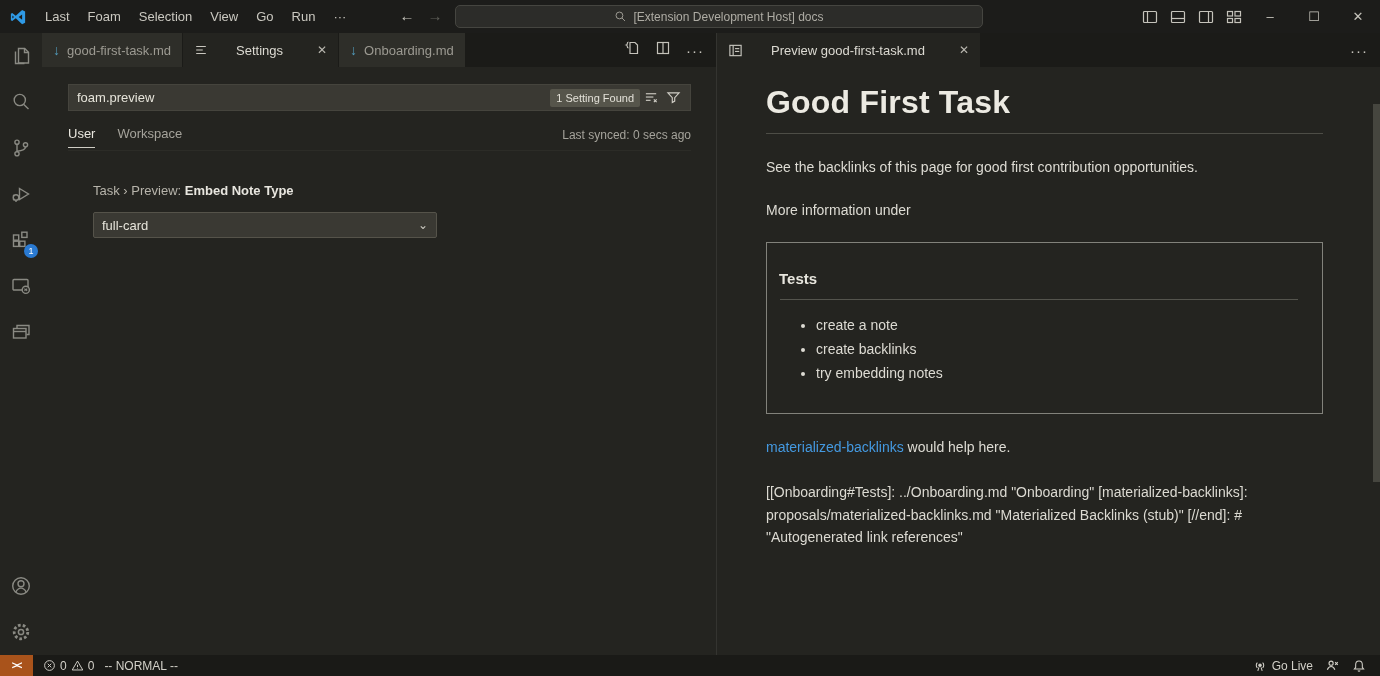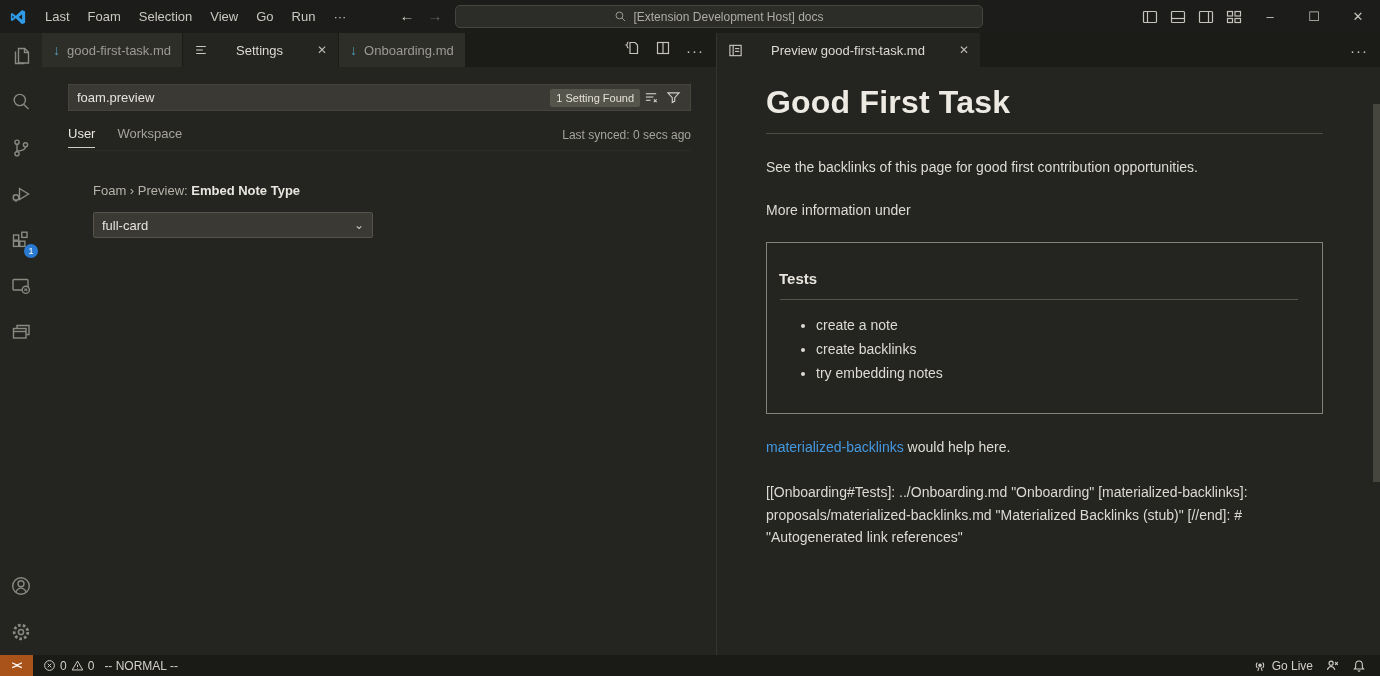--- a/index.html
+++ b/index.html
@@ -58,21 +58,21 @@
   .found-badge { background:#56554b; color:#e3e1d8; font-size:11px; padding:3px 6px; border-radius:2px; white-space:nowrap; }
   .search-btn { display:flex; align-items:center; justify-content:center; width:22px; height:22px; color:#d0cec6; }
   .scope-row { margin:10px 25px 0 26px; height:28px; display:flex; align-items:center; font-size:13px;
     border-bottom:1px solid #2c2c27; }
   .scope-tab { margin-right:22px; padding-bottom:6px; color:#a5a39b; }
   .scope-tab.active { color:#e8e6de; border-bottom:1px solid #cfcdc4; }
   .sync-note { margin-left:auto; color:#a5a39b; font-size:12px; padding-bottom:4px; }
   .setting-item { margin:32px 0 0 51px; }
   .setting-label { font-size:13px; color:#b7b4ab; }
   .setting-label b { color:#e8e6df; font-weight:700; }
-  .dropdown { margin-top:14px; width:280px; height:26px; background:#3a3933; border:1px solid #55534a;
+  .dropdown { margin-top:14px; width:344px; height:26px; background:#3a3933; border:1px solid #55534a;
     border-radius:2px; display:flex; align-items:center; padding:0 8px; font-size:13px; color:#e6e4da; }
   .dropdown .chev { margin-left:auto; color:#c9c7bf; font-size:12px; }
 
   
   .preview-body { flex:1; background:#242420; padding:17px 56px 0 49px; position:relative; }
   .preview-inner { max-width:557px; }
   .pv-h1 { font-size:32px; font-weight:700; color:#eceae2; letter-spacing:0.2px; }
   .pv-hr { border:none; height:1px; background:#4d4d46; margin-top:12px; }
   .pv-p { font-size:14px; color:#dedcd4; margin-top:23px; line-height:20px; }
   .embed-card { margin-top:22px; border:1px solid #82827b; padding:27px 14px 24px 12px; }
@@ -288,21 +288,21 @@
           </div>
 
           <div class="scope-row">
             <span class="scope-tab active">User</span>
             <span class="scope-tab">Workspace</span>
             <span class="sync-note">Last synced: 0 secs ago</span>
           </div>
 
           <div class="setting-item">
             <div class="setting-label">
-              <span>Foam › Preview: </span><b>Embed Note Type</b>
+              <span>Task › Preview: </span><b>Embed Note Type</b>
             </div>
             <div class="dropdown">
               <span>full-card</span>
               <span class="chev">⌄</span>
             </div>
           </div>
         </div>
       </div>
 
       <div class="sash"></div>

